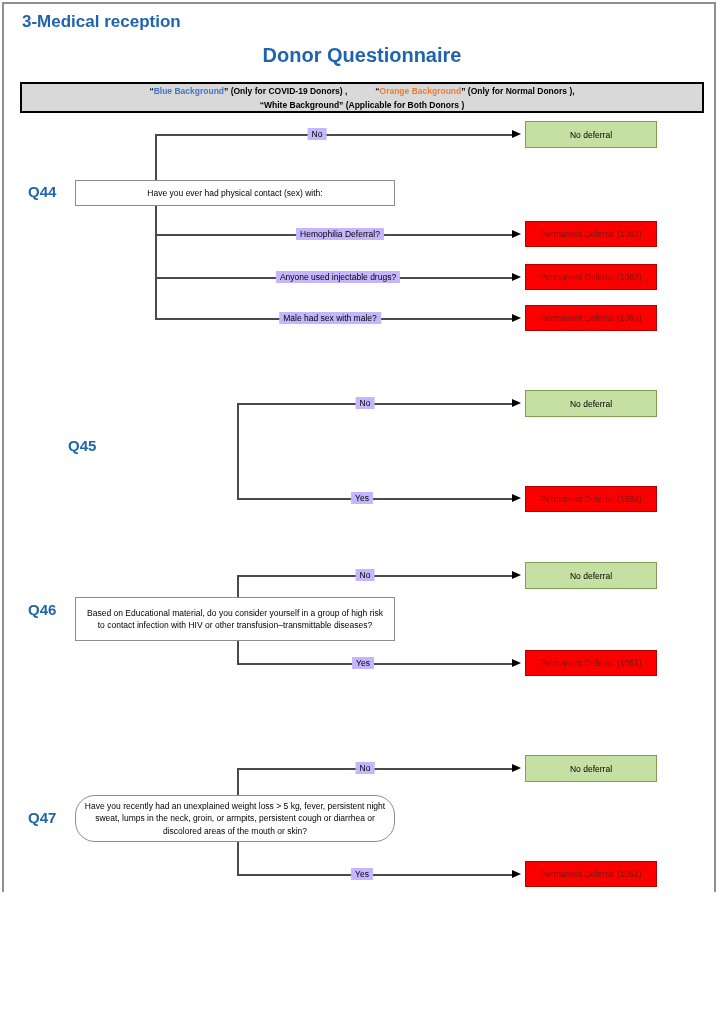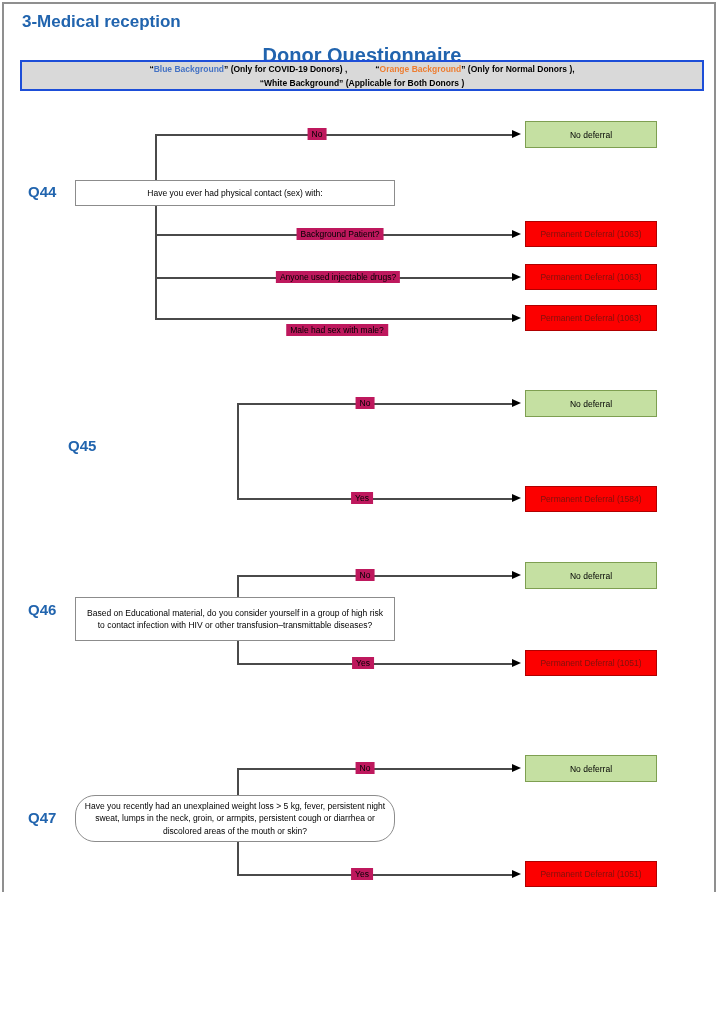--- a/index.html
+++ b/index.html
@@ -4,32 +4,32 @@
 <style>
   html,body{margin:0;padding:0;background:#fff;}
   body{font-family:"Liberation Sans",sans-serif;}
   #page{position:relative;width:724px;height:892px;background:#fff;overflow:hidden;text-decoration:underline;}
   #frame{position:absolute;left:2px;top:2px;width:714px;height:1014px;
          border:2px solid #8f8f8f;border-bottom:none;box-sizing:border-box;}
   .title{position:absolute;left:22px;top:12px;font-size:17px;font-weight:bold;
          color:var(--title_blue);}
   .subtitle{position:absolute;left:0;top:44px;width:100%;text-align:center;
          font-size:20px;font-weight:bold;color:var(--title_blue);}
-  .legend{position:absolute;left:20px;top:60px;width:684px;height:31px;
-         background:var(--legend_bg);border:2px solid #1d4ed8;box-sizing:border-box;
+  .legend{position:absolute;left:20px;top:82px;width:684px;height:31px;
+         background:var(--legend_bg);border:2px solid #000000;box-sizing:border-box;
          text-align:center;font-size:8.5px;font-weight:bold;color:#000;}
   .legend .row{line-height:14px;}
   .legend .blue{color:var(--legend_blue);}
   .legend .orange{color:var(--legend_orange);}
   .legend .gap{display:inline-block;width:28px;}
   .hline{position:absolute;height:1.5px;background:#4a4a4a;}
   .vline{position:absolute;width:1.5px;background:#4a4a4a;}
   .arrow{position:absolute;width:0;height:0;border-left:9px solid #000;
          border-top:4.5px solid transparent;border-bottom:4.5px solid transparent;}
-  .lbl{position:absolute;transform:translateX(-50%);background:#be185d;
+  .lbl{position:absolute;transform:translateX(-50%);background:#c4b5fd;
        padding:0 4px;font-size:8.5px;color:#000;line-height:12px;white-space:nowrap;}
   .qtag{position:absolute;font-size:15px;font-weight:bold;color:var(--title_blue);}
   .qbox{position:absolute;left:75px;width:320px;background:#fff;
         border:1px solid #8c8c8c;box-sizing:border-box;text-align:center;
         font-size:8.5px;color:#000;display:flex;align-items:center;
         justify-content:center;padding:2px 8px;line-height:12.5px;}
   .result{position:absolute;left:525px;width:132px;box-sizing:border-box;
         text-align:center;font-size:8.5px;display:flex;align-items:center;
         justify-content:center;}
   .green{background:var(--green_fill);border:1px solid #7e9f51;color:#000;}
@@ -54,23 +54,23 @@
   <div class="vline" style="left:155px;top:134px;height:185px;"></div>
   <div class="hline" style="left:155px;top:134px;width:360px;"></div>
   <div class="hline" style="left:155px;top:234px;width:360px;"></div>
   <div class="hline" style="left:155px;top:277px;width:360px;"></div>
   <div class="hline" style="left:155px;top:318px;width:360px;"></div>
   <div class="arrow" style="left:512px;top:130px;"></div>
   <div class="arrow" style="left:512px;top:230px;"></div>
   <div class="arrow" style="left:512px;top:273px;"></div>
   <div class="arrow" style="left:512px;top:314px;"></div>
   <div class="lbl" style="left:317px;top:128px;">No</div>
-  <div class="lbl" style="left:340px;top:228px;">Background Patient?</div>
+  <div class="lbl" style="left:340px;top:228px;">Hemophilia Deferral?</div>
   <div class="lbl" style="left:338px;top:271px;">Anyone used injectable drugs?</div>
-  <div class="lbl" style="left:337px;top:312px;margin-top:12px;">Male had sex with male?</div>
+  <div class="lbl" style="left:330px;top:312px;">Male had sex with male?</div>
   <div class="qtag" style="left:28px;top:183px;">Q44</div>
   <div class="qbox" style="top:180px;height:26px;">Have you ever had physical contact (sex) with:</div>
   <div class="result green" style="top:121px;height:27px;">No deferral</div>
   <div class="result red" style="top:221px;height:26px;">Permanent Deferral (1063)</div>
   <div class="result red" style="top:264px;height:26px;">Permanent Deferral (1063)</div>
   <div class="result red" style="top:305px;height:26px;">Permanent Deferral (1063)</div>
 
   <div class="vline" style="left:237px;top:403px;height:96px;"></div>
   <div class="hline" style="left:237px;top:403px;width:278px;"></div>
   <div class="hline" style="left:237px;top:498px;width:278px;"></div>

